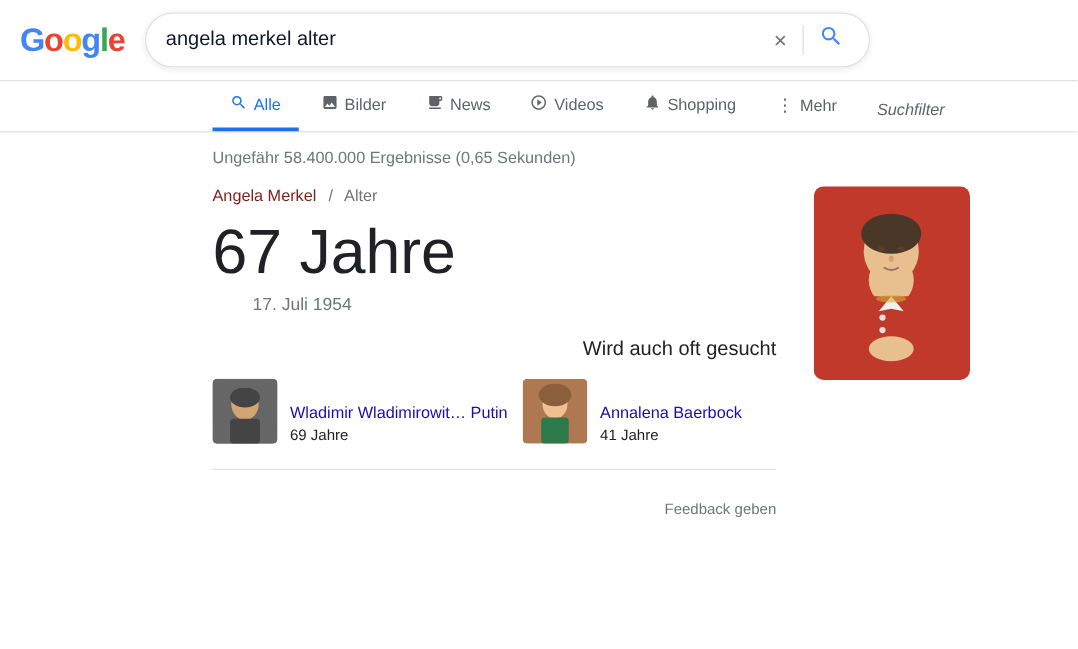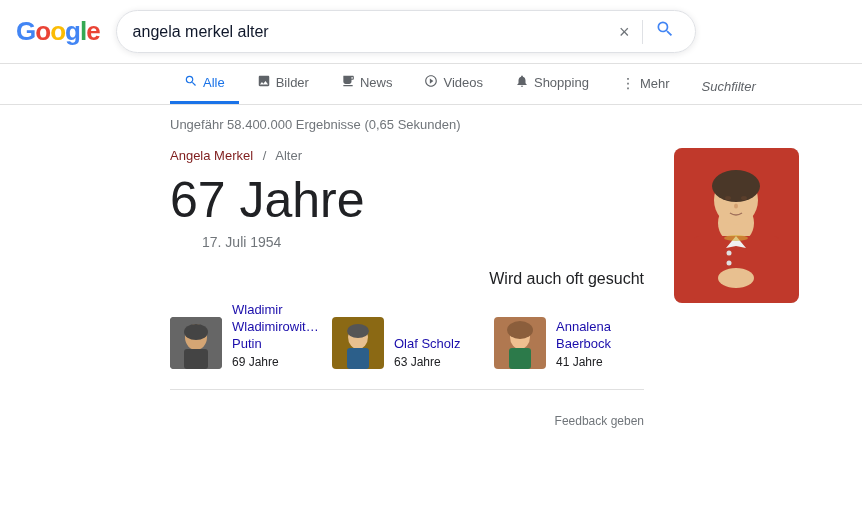--- a/index.html
+++ b/index.html
@@ -338,34 +338,20 @@
                   <rect x="14" y="32" width="24" height="20" fill="#444" rx="3"></rect>
                 </svg>
               </div>
             </div>
             <div class="person-info">
               <div class="person-name">Wladimir Wladimirowit… Putin</div>
               <div class="person-age">69 Jahre</div>
             </div>
           </div>
 
-          <div class="also-searched-item">
-            <div class="person-thumb">
-              <svg width="52" height="52" viewBox="0 0 52 52">
-                <rect width="52" height="52" fill="#8b6914"></rect>
-                <ellipse cx="26" cy="20" rx="10" ry="12" fill="#e8c090"></ellipse>
-                <ellipse cx="26" cy="14" rx="11" ry="7" fill="#555"></ellipse>
-                <rect x="15" y="31" width="22" height="21" fill="#2c5f8a" rx="3"></rect>
-              </svg>
-            </div>
-            <div class="person-info">
-              <div class="person-name">Olaf Scholz</div>
-              <div class="person-age">63 Jahre</div>
-            </div>
-          </div>
 
           <div class="also-searched-item">
             <div class="person-thumb">
               <svg width="52" height="52" viewBox="0 0 52 52">
                 <rect width="52" height="52" fill="#b07850"></rect>
                 <ellipse cx="26" cy="20" rx="10" ry="12" fill="#f0c090"></ellipse>
                 <ellipse cx="26" cy="13" rx="13" ry="9" fill="#8b5e3c"></ellipse>
                 <rect x="15" y="31" width="22" height="21" fill="#2c7a4a" rx="3"></rect>
               </svg>
             </div>

